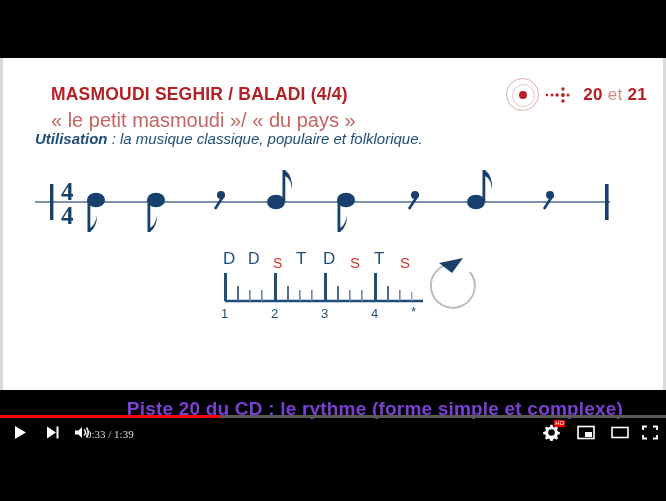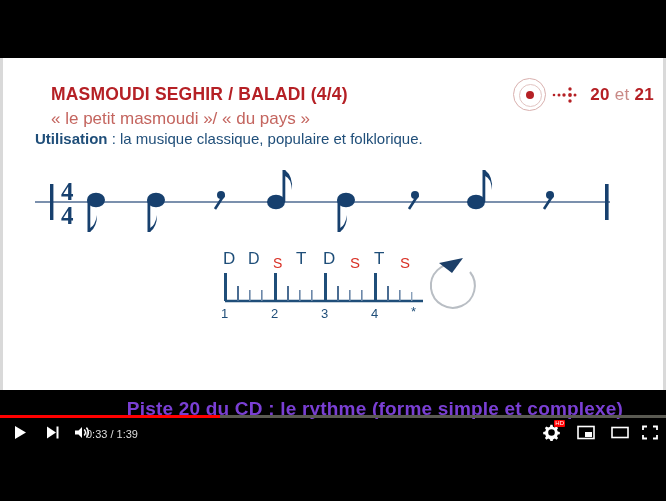--- a/index.html
+++ b/index.html
@@ -15,56 +15,56 @@
 
   
   .slide{position:absolute;left:0;top:58px;width:666px;height:385px;background:#ffffff;
          box-sizing:border-box;border-left:3px solid #d9d9d9;border-right:3px solid #d9d9d9;}
   .slide-inner{position:absolute;left:8px;top:4px;right:8px;bottom:0;}
 
   
   .head-row{position:relative;height:56px;}
   .title{position:absolute;left:40px;top:22px;font-size:17.5px;font-weight:bold;
          color:#b52025;letter-spacing:.2px;white-space:nowrap;}
-  .subtitle{position:absolute;left:40px;top:47px;font-size:17px;color:#c4655f;white-space:nowrap;}
-
-  .cd-badge{position:absolute;right:1px;top:16px;display:flex;align-items:center;gap:5px;}
+  .subtitle{position:absolute;left:40px;top:47px;font-size:20px;color:#c4655f;white-space:nowrap;}
+
+  .cd-badge{position:absolute;right:8px;top:16px;display:flex;align-items:center;gap:5px;}
   .cd-disc{width:31px;height:31px;border-radius:50%;border:1.6px solid #d9b0ae;
            position:relative;background:#fff;}
   .cd-disc:before{content:"";position:absolute;left:50%;top:50%;width:21px;height:21px;
            margin:-10.5px 0 0 -10.5px;border-radius:50%;border:1px solid #e2c4c2;}
   .cd-disc:after{content:"";position:absolute;left:50%;top:50%;width:8px;height:8px;
            margin:-4px 0 0 -4px;border-radius:50%;background:#b52025;}
   .cd-wave{width:34px;height:22px;}
   .cd-num{font-size:17px;font-weight:bold;color:#b52025;letter-spacing:.3px;}
   .cd-num .et{font-weight:normal;color:#c98a86;}
 
   
   .body-text{position:relative;margin:10px 0 0 24px;width:600px;color:#1f4e79;
              font-size:15px;line-height:21.5px;}
-  .body-text p{margin:0 0 4px 0;}
+  .body-text p{margin:0 0 4px 0;font-style:italic;}
   .body-text .lead{font-weight:bold;}
   .para-justify{text-align:justify;}
 
   
   .staff-wrap{position:relative;margin-top:12px;height:78px;}
   .rhythm-wrap{position:relative;margin-top:6px;height:82px;}
 
   
   .controls{position:absolute;left:0;bottom:0;width:666px;height:58px;}
   .caption{position:absolute;left:0;bottom:28px;width:666px;text-align:center;
            font-size:19px;font-weight:bold;color:#7a3fd4;white-space:nowrap;
            letter-spacing:.2px;margin-left:42px;}
   .progress{position:absolute;left:0;bottom:30px;width:666px;height:3px;background:#5a5a52;}
   .progress-played{position:absolute;left:0;top:0;height:3px;background:#f00;}
   .btn-row{position:absolute;left:0;bottom:0;width:666px;height:30px;}
   .ctrl{position:absolute;bottom:4px;width:24px;height:24px;cursor:pointer;
         display:flex;align-items:center;justify-content:center;}
   .time{position:absolute;left:86px;bottom:8px;font-size:11px;color:#ddd;
-        font-family:Liberation Sans, sans-serif;white-space:nowrap;}
+        font-family:Liberation Serif, serif;white-space:nowrap;}
   .badge-dot{position:absolute;right:-2px;top:0px;background:#f00;color:#fff;font-size:6px;
              line-height:7px;padding:0 1px;border-radius:1px;}
 </style>
 </head>
 <body>
 
 <div class="player">
 
   <div class="letterbox-top"></div>
 

